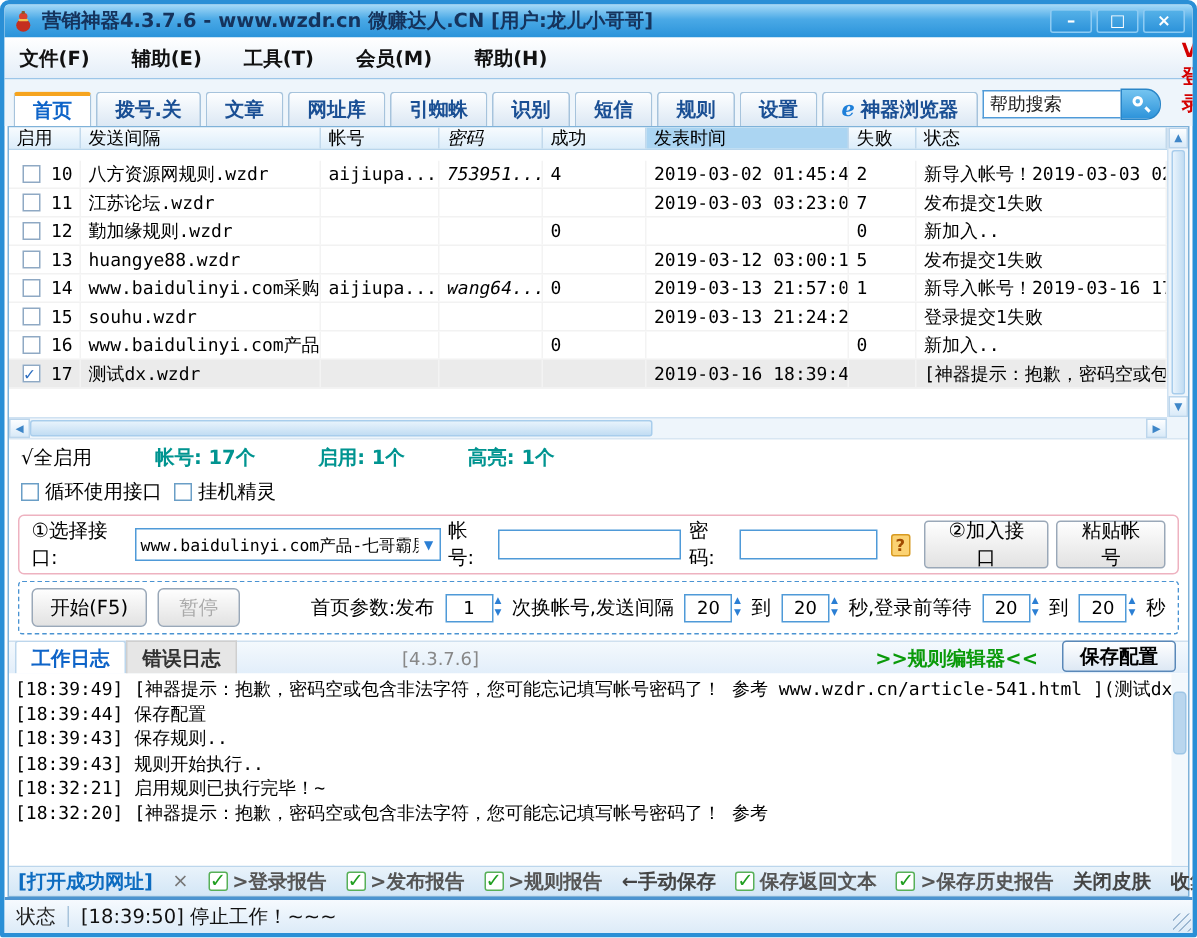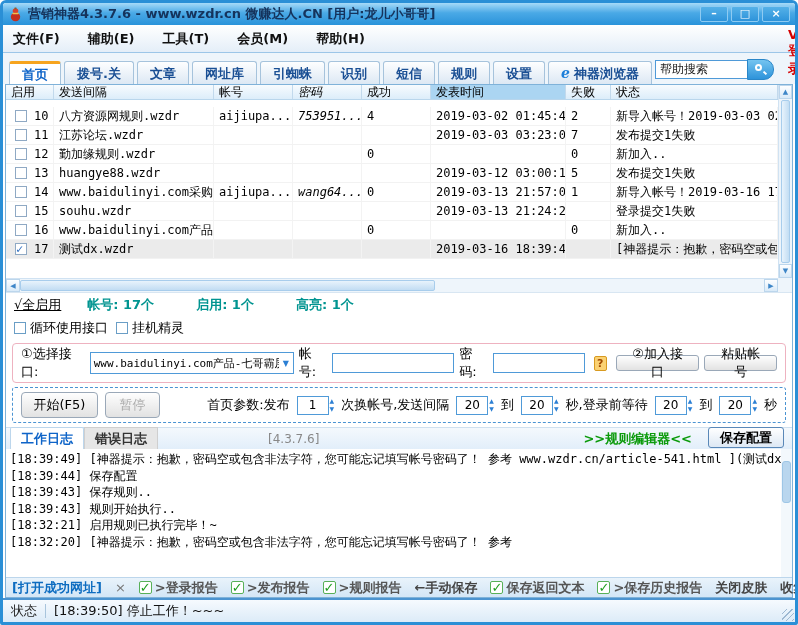--- a/index.html
+++ b/index.html
@@ -81,39 +81,39 @@
     display: flex; border-top: 1px solid #d0e2f2; }
   .htrack { flex: 1; position: relative; }
   .hthumb { position: absolute; left: 0; top: 1px; bottom: 1px; width: 415px;
     background: linear-gradient(#e8f3fc,#c2ddf3); border: 1px solid #a8cdec; border-radius: 2px; }
   .hbtn { width: 14px; flex: 0 0 14px; text-align: center; line-height: 13px; font-size: 7px; color: #3e86c8;
     background: linear-gradient(#fdfeff,#d9eaf8); border: 1px solid #bcd6ec; }
   .corner { position: absolute; right: 0; bottom: 0; width: 14px; height: 14px; background: #eef5fb; }
 
   
   .summary { height: 23px; flex: 0 0 23px; display: flex; align-items: center; padding-left: 8px; font-size: 13px; }
-  .sum-all { color: #000; margin-right: 26px; text-decoration: underline; }
+  .sum-all { color: #000; margin-right: 42px; }
   .teal { color: #009490; font-weight: bold; margin-right: 42px; }
   .options { height: 23px; flex: 0 0 23px; display: flex; align-items: center; gap: 8px; padding-left: 8px; }
   .opt { display: flex; align-items: center; gap: 4px; font-size: 13px; color: #000; }
   .opt .cb { margin-left: 0; border-color: #6a9ec6; }
 
   
   .iface { height: 40px; flex: 0 0 40px; margin: 4px 6px; border: 1px solid #eeb2c0; border-radius: 4px;
     display: flex; align-items: center; padding: 0 8px; gap: 5px; font-size: 13px; }
   .dd { width: 218px; height: 22px; border: 1px solid #4f9ad8; display: flex; align-items: center;
     background: #fff; overflow: hidden; }
   .dd-val { flex: 1; padding-left: 3px; font-family: "DejaVu Sans Mono","DejaVu Sans",monospace;
     font-size: 11px; white-space: nowrap; overflow: hidden; color: #000; }
   .dd-arrow { width: 14px; color: #2b7fd4; font-size: 8px; text-align: center; }
   .txt { height: 20px; border: 1px solid #4f9ad8; padding: 0 3px; font-size: 12px; font-family: inherit; outline: none; }
   .txt.acc { width: 122px; } .txt.pwd { width: 92px; }
   .help { width: 14px; height: 15px; background: #fbd273; border: 1px solid #d89a20; color: #a04a00;
     font-size: 11px; font-weight: bold; text-align: center; line-height: 14px; border-radius: 2px; margin: 0 4px; }
-  .btn { height: 16px; padding: 0 11px; display: inline-flex; align-items: center;
+  .btn { height: 32px; padding: 0 11px; display: inline-flex; align-items: center;
     background: linear-gradient(#fefefe,#e2e2e2); border: 1px solid #9aa8b8; border-radius: 3px;
     font-size: 13px; color: #000; font-family: inherit; }
 
   
   .runp { height: 36px; flex: 0 0 36px; margin: 0 6px 4px; border: 1px dashed #4a93d2; border-radius: 3px;
     display: flex; align-items: center; padding: 0 8px; gap: 7px; font-size: 13px; }
   .btn.start { width: 88px; height: 26px; justify-content: center; border-radius: 4px; }
   .btn.pause { width: 62px; height: 26px; justify-content: center; border-radius: 4px; color: #aaa; margin-right: 40px; }
   .rp-label { color: #000; white-space: nowrap; }
   .spin { display: flex; align-items: center; }

